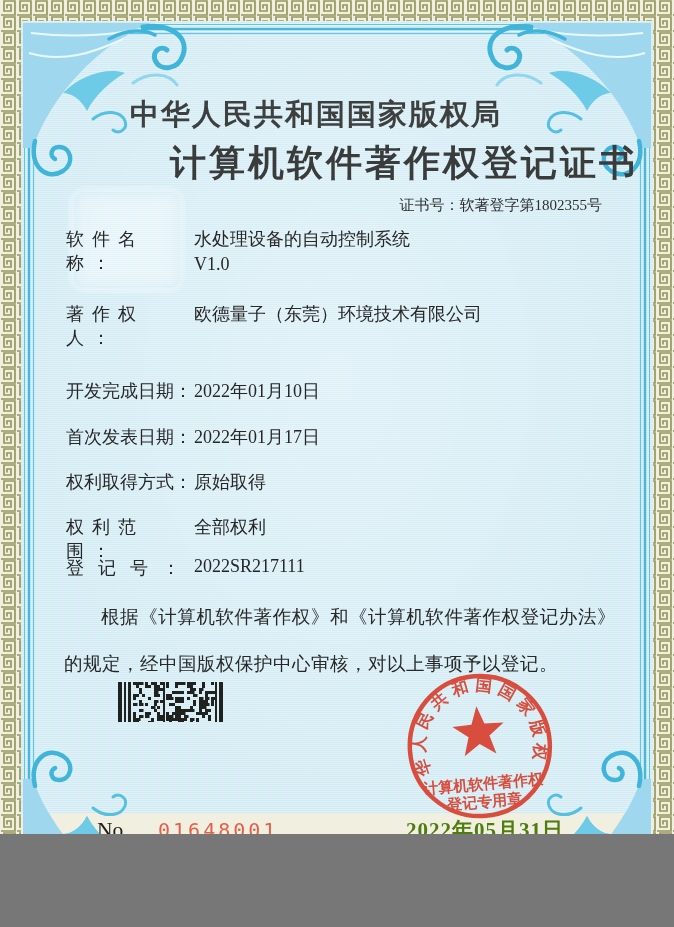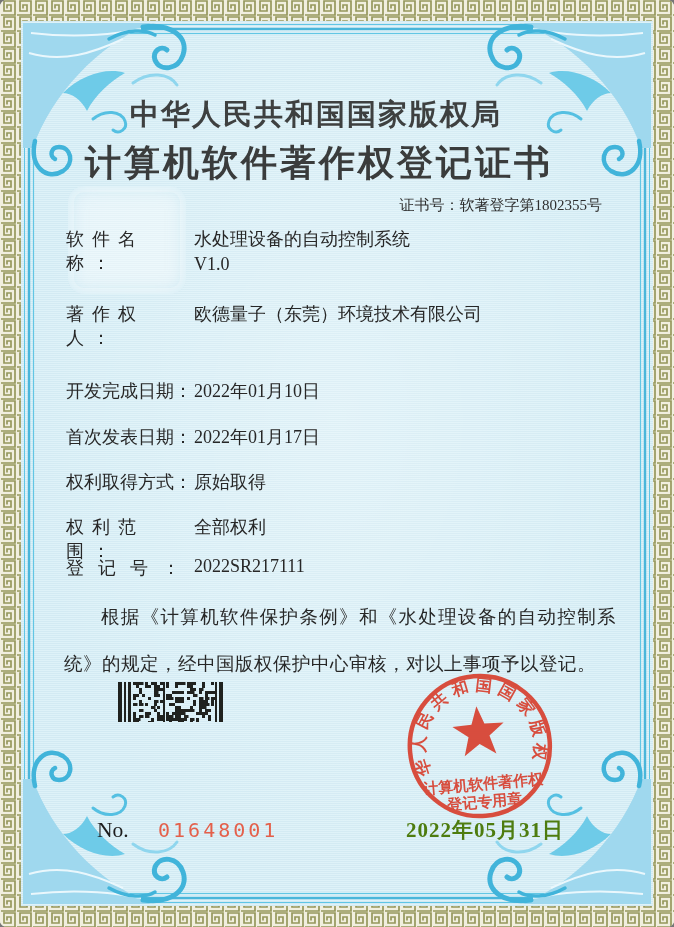--- a/index.html
+++ b/index.html
@@ -1,36 +1,35 @@
 <!DOCTYPE html>
 <html><head>
 <meta charset="utf-8">
 <style>
   html,body{margin:0;padding:0;background:#777;}
   .page{
-    position:relative;width:674px;height:927px;margin:0 auto;overflow:hidden;
+    position:relative;width:674px;height:834px;margin:0 auto;overflow:hidden;
     background:#f1efdf;
     font-family:"Liberation Serif","DejaVu Serif",serif;
-    border-radius:7px;
   }
   .paper{
     position:absolute;left:21px;top:21px;right:21px;bottom:21px;
     background-image:
       radial-gradient(ellipse at 50% 45%, rgba(255,255,255,.28), rgba(255,255,255,0) 70%),
       repeating-linear-gradient(0deg,#d2eaf3 0px,#d2eaf3 1px,#def2f8 1px,#def2f8 2px);
   }
   .deco{position:absolute;left:0;top:0;}
   .wm{
     position:absolute;left:68px;top:186px;width:118px;height:108px;border-radius:16px;
     background:rgba(255,255,255,.40);
     box-shadow:inset 0 0 0 6px rgba(255,255,255,.25), inset 0 0 18px rgba(160,215,235,.5);
   }
   .t{position:absolute;color:#3c3c3c;white-space:nowrap;}
   .title1{left:0;top:95px;width:632px;text-align:center;font-size:29px;font-weight:bold;letter-spacing:2px;color:#3e4040;}
-  .title2{left:0;top:139px;width:638px;text-align:center;font-size:36px;font-weight:bold;letter-spacing:3px;color:#3a3c3c;}
+  .title2{left:0;top:139px;width:638px;text-align:right;font-size:36px;font-weight:bold;letter-spacing:3px;color:#3a3c3c;}
   .certno{left:0;top:196px;width:602px;text-align:right;font-size:15px;color:#2e2e2e;}
   .certno .lbl{margin-right:0;}
   .row{position:absolute;left:66px;height:26px;font-size:18px;color:#272727;}
   .row .lab{display:inline-block;width:128px;font-weight:500;}
   .row .val{position:absolute;left:128px;top:0;white-space:nowrap;}
   .ls8{letter-spacing:8px;}
   .ls14{letter-spacing:14px;}
   .r0{top:227px;}.r0b{top:254px;}.r1{top:302px;}.r2{top:379px;}.r3{top:425px;}
   .r4{top:470px;}.r5{top:515px;}.r6{top:556px;}
   .statement{
@@ -131,21 +130,21 @@
   </div>
   <div class="row r5">
     <span class="lab ls8">权利范围：</span>
     <span class="val">全部权利</span>
   </div>
   <div class="row r6">
     <span class="lab ls14">登记号：</span>
     <span class="val">2022SR217111</span>
   </div>
 
-  <div class="statement">根据《计算机软件保护条例》和《水处理设备的自动控制系统》的规定，经中国版权保护中心审核，对以上事项予以登记。</div>
+  <div class="statement">根据《计算机软件著作权》和《计算机软件著作权登记办法》的规定，经中国版权保护中心审核，对以上事项予以登记。</div>
 
   <div class="barcodebox">
     <svg id="barcode" width="105" height="40" viewBox="0 0 105 40">
         <rect x="0" y="0" width="4" height="40" fill="#20221f"></rect>
         <rect x="6" y="0" width="2" height="40" fill="#20221f"></rect>
         <rect x="10" y="0" width="3" height="40" fill="#20221f"></rect>
         <rect x="45" y="0" width="2" height="40" fill="#20221f"></rect>
         <rect x="97" y="0" width="2" height="40" fill="#20221f"></rect>
         <rect x="101" y="0" width="4" height="40" fill="#20221f"></rect>
         <rect x="15" y="0" width="4.5" height="3" fill="#20221f"></rect>

